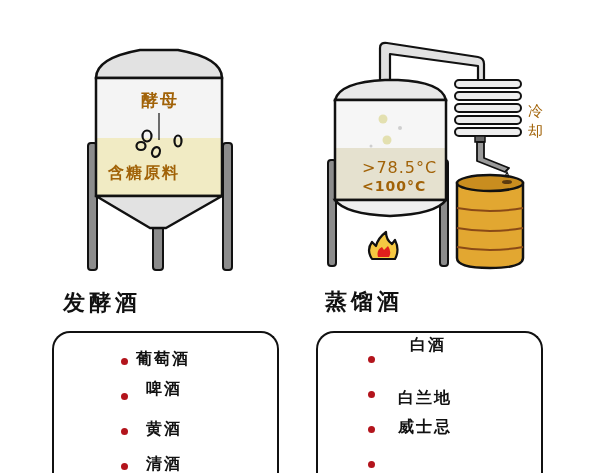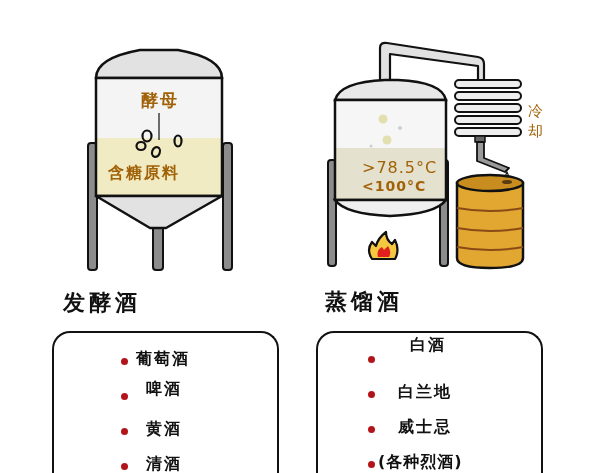--- a/index.html
+++ b/index.html
@@ -128,18 +128,17 @@
   <div class="dot" style="left:67px; top:95px;"></div>
   <div class="item" style="left:92px; top:86px;text-align:center;">黄酒</div>
   <div class="dot" style="left:67px; top:130px;"></div>
   <div class="item" style="left:92px; top:121px;">清酒</div>
 </div>
 
 <div class="box" style="left:316px; top:331px; width:223px; height:150px;">
   <div class="dot" style="left:50px; top:23px;"></div>
   <div class="item" style="left:92px; top:2px;">白酒</div>
   <div class="dot" style="left:50px; top:58px;"></div>
-  <div class="item" style="left:80px; top:49px;">白兰地</div>
+  <div class="item" style="left:80px; top:55px;">白兰地</div>
   <div class="dot" style="left:50px; top:93px;"></div>
   <div class="item" style="left:80px; top:84px;text-align:center;">威士忌</div>
   <div class="dot" style="left:50px; top:128px;"></div>
-  <div class="item" style="left:60px; top:119px; letter-spacing:1px;">(各种烈酒)</div>
 </div>
 
 </body></html>

